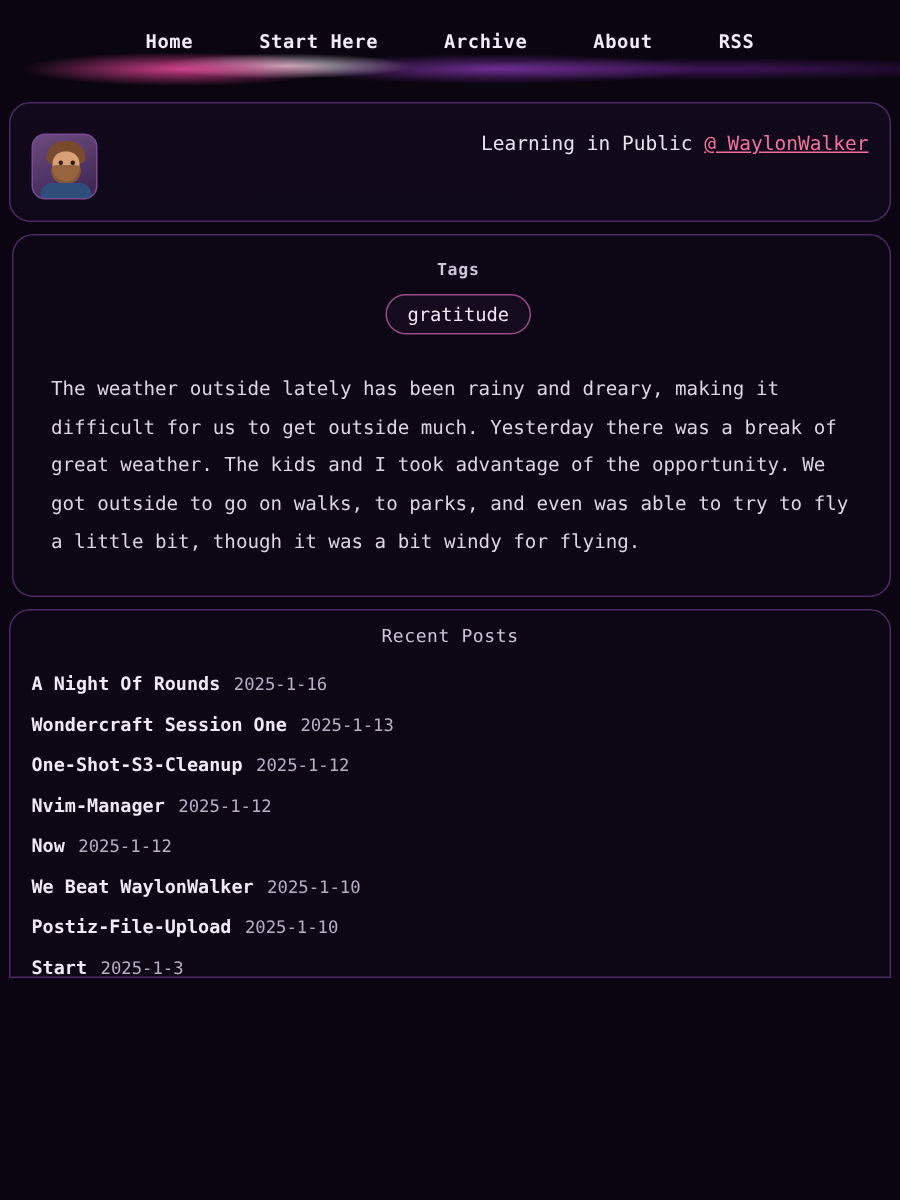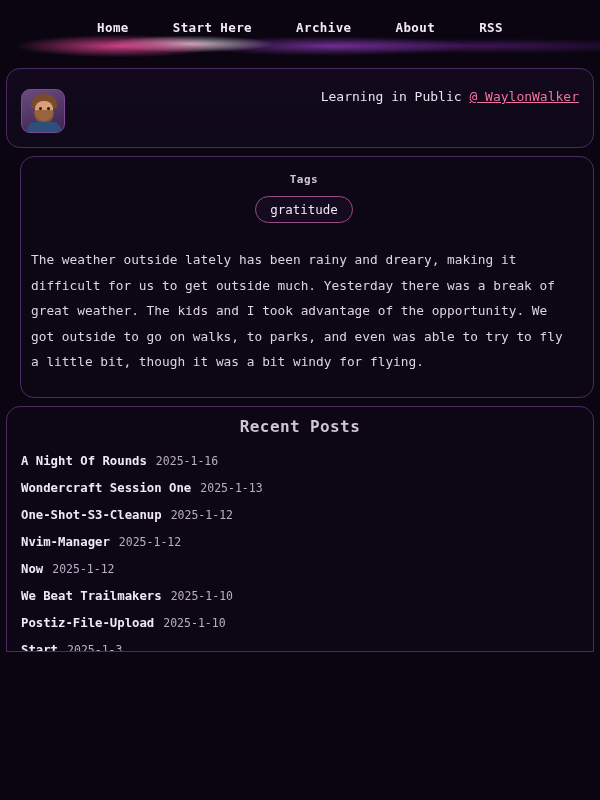--- a/index.html
+++ b/index.html
@@ -132,25 +132,25 @@
     color: #e9e2ef;
     font-size: 13px;
   }
   .hero-meta .tagline a {
     color: #f3719f;
     text-decoration: underline;
   }
 
   
   .content-card {
-    margin: 8px 6px 0 20px;
+    margin: 8px 6px 0 8px;
     border: 1px solid #4d2a63;
     border-radius: 14px;
     background: #0d0715;
-    padding: 16px 14px 22px 8px;
+    padding: 16px 14px 22px 23px;
   }
   .tags-label {
     text-align: center;
     color: #cfc4d8;
     font-size: 11px;
     font-weight: bold;
     letter-spacing: .5px;
     margin-bottom: 10px;
   }
   .tags-row {
@@ -188,22 +188,22 @@
     border: 1px solid #4d2a63;
     border-radius: 14px 14px 0 0;
     background: #0d0715;
     padding: 10px 12px 0 12px;
     height: 246px;
     overflow: hidden;
   }
   .recent-label {
     text-align: center;
     color: #cfc4d8;
-    font-size: 16px;
-    font-weight: bold;
+    font-size: 12px;
+    font-weight: normal;
     letter-spacing: .4px;
     margin-bottom: 12px;
   }
   .recent-item {
     display: flex;
     align-items: baseline;
     gap: 9px;
     padding: 6.5px 2px;
   }
   .recent-item .rp-title {
@@ -274,21 +274,21 @@
     </div>
     <div class="recent-item">
       <span class="rp-title">Nvim-Manager</span>
       <span class="rp-date">2025-1-12</span>
     </div>
     <div class="recent-item">
       <span class="rp-title">Now</span>
       <span class="rp-date">2025-1-12</span>
     </div>
     <div class="recent-item">
-      <span class="rp-title">We Beat Trailmakers</span>
+      <span class="rp-title">We Beat WaylonWalker</span>
       <span class="rp-date">2025-1-10</span>
     </div>
     <div class="recent-item">
       <span class="rp-title">Postiz-File-Upload</span>
       <span class="rp-date">2025-1-10</span>
     </div>
     <div class="recent-item">
       <span class="rp-title">Start</span>
       <span class="rp-date">2025-1-3</span>
     </div>

